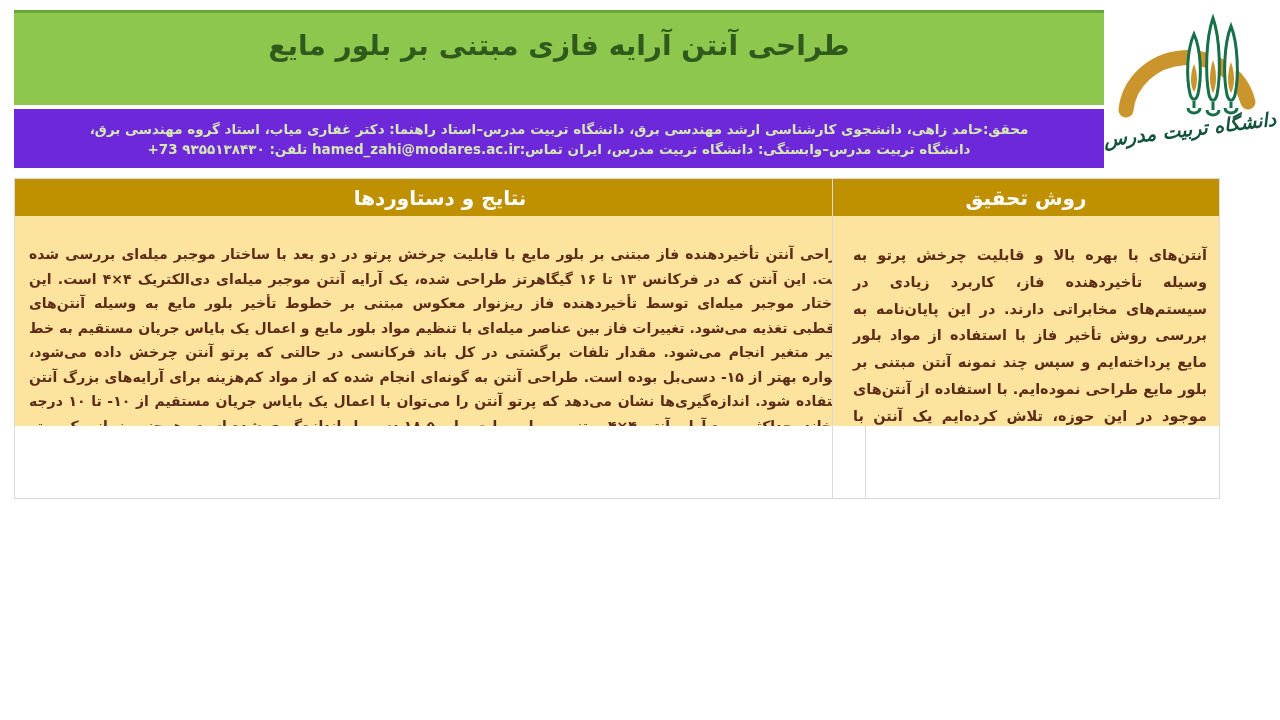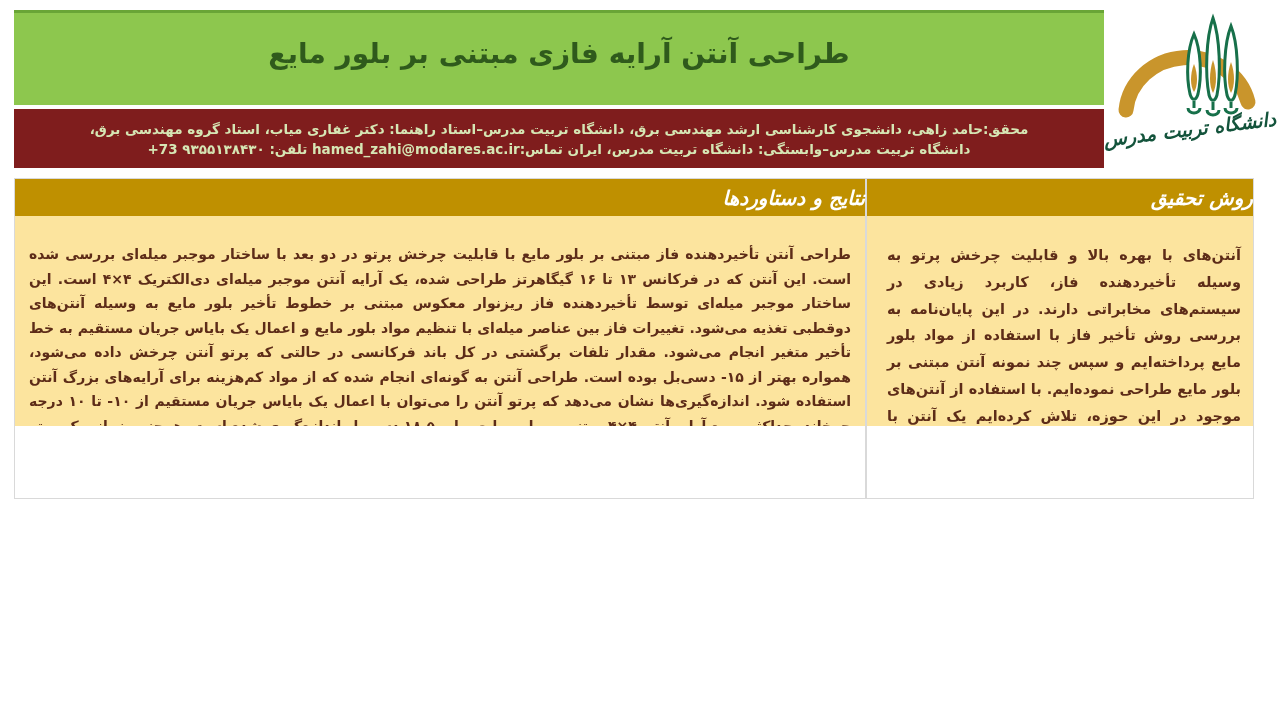--- a/index.html
+++ b/index.html
@@ -23,34 +23,34 @@
     left: 14px;
     top: 10px;
     width: 1090px;
     height: 95px;
     background: #8dc74e;
     border-top: 3px solid #69a536;
     box-sizing: border-box;
     text-align: center;
   }
   .title-bar h1 {
-    margin: 16px;
+    margin: 8px;
     padding-top: 8px;
     font-size: 28px;
     font-weight: bold;
     color: #2f5a1c;
     direction: rtl;
   }
   .info-bar {
     position: absolute;
     left: 14px;
     top: 109px;
     width: 1090px;
     height: 59px;
-    background: #7f1d1d;
+    background: #6d28d9;
     color: #d6e6b4;
     direction: rtl;
     text-align: center;
     font-size: 13.5px;
     font-weight: bold;
     display: flex;
     flex-direction: column;
     justify-content: center;
     gap: 4px;
     box-sizing: border-box;
@@ -81,31 +81,31 @@
     white-space: nowrap;
   }
   
   .panel {
     position: absolute;
     top: 178px;
     border: 1px solid #d9d9d9;
     box-sizing: border-box;
   }
   .panel-left  { left: 14px;  width: 852px; height: 321px; }
-  .panel-right { left: 866px; width: 388px; height: 321px; }
+  .panel-right { left: 832px; width: 388px; height: 321px; }
   .panel-header {
     height: 37px;
     background: #bf9000;
     color: #ffffff;
     display: flex;
     align-items: center;
+    justify-content: center;
     font-size: 20px;
     font-weight: bold;
     direction: rtl;
-    font-style: italic;
   }
   .panel-body {
     background: #fce49e;
     height: 210px;
     box-sizing: border-box;
     direction: rtl;
     text-align: justify;
     color: #5d2c18;
     overflow: hidden;
   }

